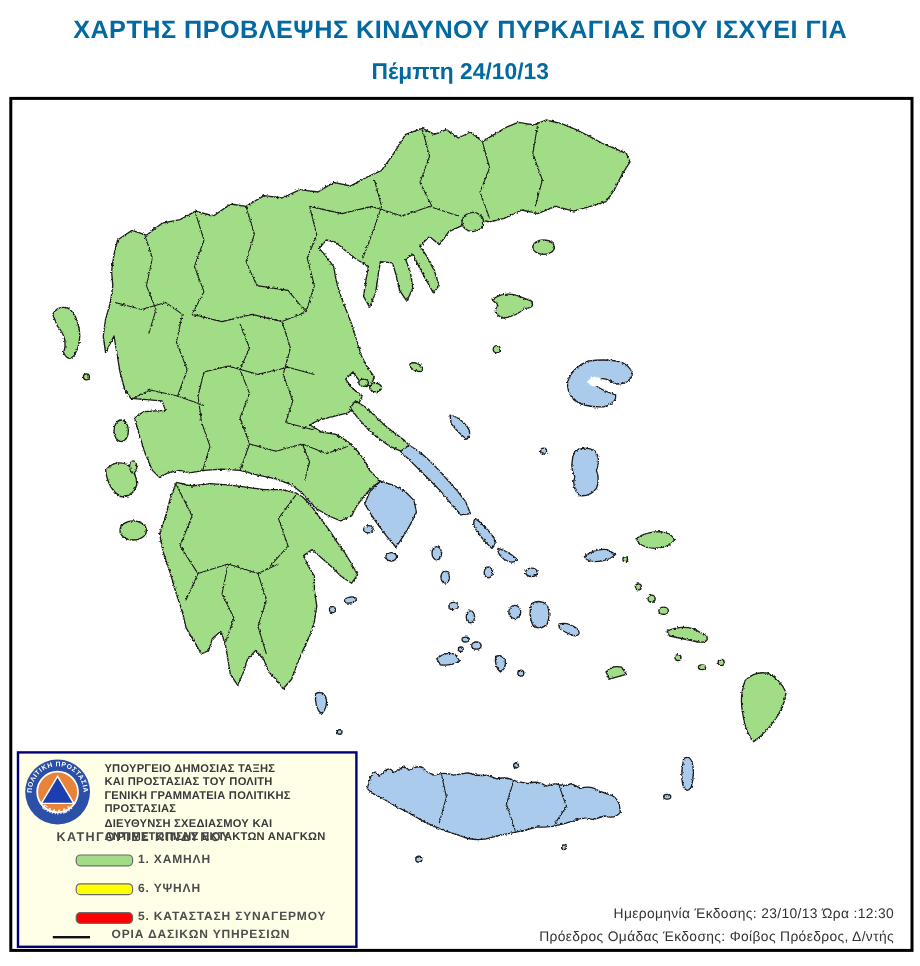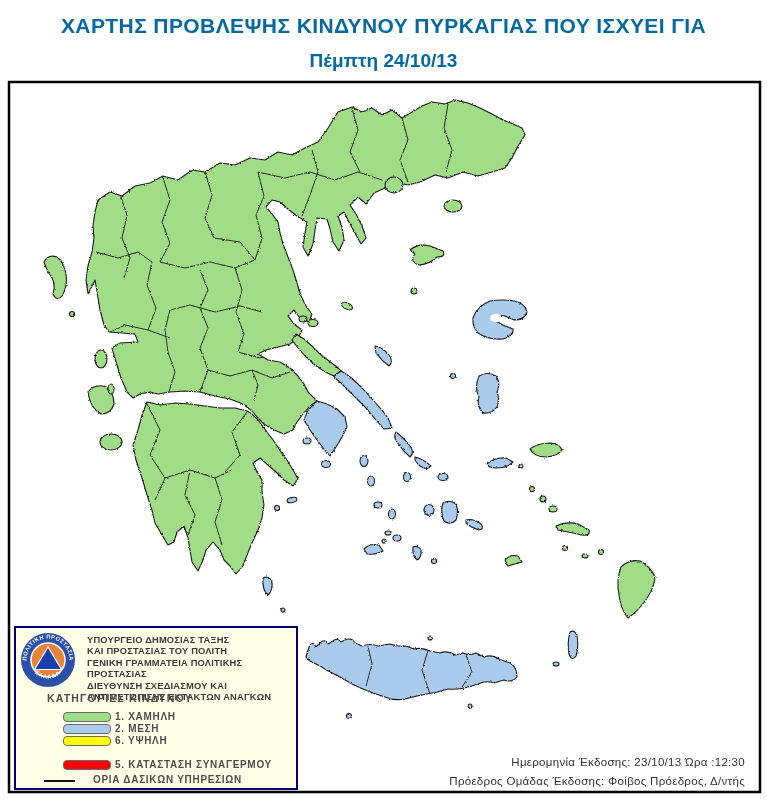--- a/index.html
+++ b/index.html
@@ -205,24 +205,20 @@
     <div>ΔΙΕΥΘΥΝΣΗ ΣΧΕΔΙΑΣΜΟΥ ΚΑΙ</div>
     <div>ΑΝΤΙΜΕΤΩΠΙΣΗΣ ΕΚΤΑΚΤΩΝ ΑΝΑΓΚΩΝ</div>
   </div>
 
   <div class="cat-title">ΚΑΤΗΓΟΡΙΕΣ ΚΙΝΔΥΝΟΥ</div>
 
   <div class="cat-row" style="top:84px;">
     <span class="swatch sw0"></span>
     <span class="cat-label">1. ΧΑΜΗΛΗ</span>
   </div>
-  <div class="cat-row" style="top:96px;">
-    <span class="swatch sw1"></span>
-    <span class="cat-label">2. ΜΕΣΗ</span>
-  </div>
   <div class="cat-row" style="top:108px;">
     <span class="swatch sw2"></span>
     <span class="cat-label">6. ΥΨΗΛΗ</span>
   </div>
   <div class="cat-row" style="top:132px;">
     <span class="swatch sw4"></span>
     <span class="cat-label">5. ΚΑΤΑΣΤΑΣΗ ΣΥΝΑΓΕΡΜΟΥ</span>
   </div>
 
   <div class="bnd-row">

